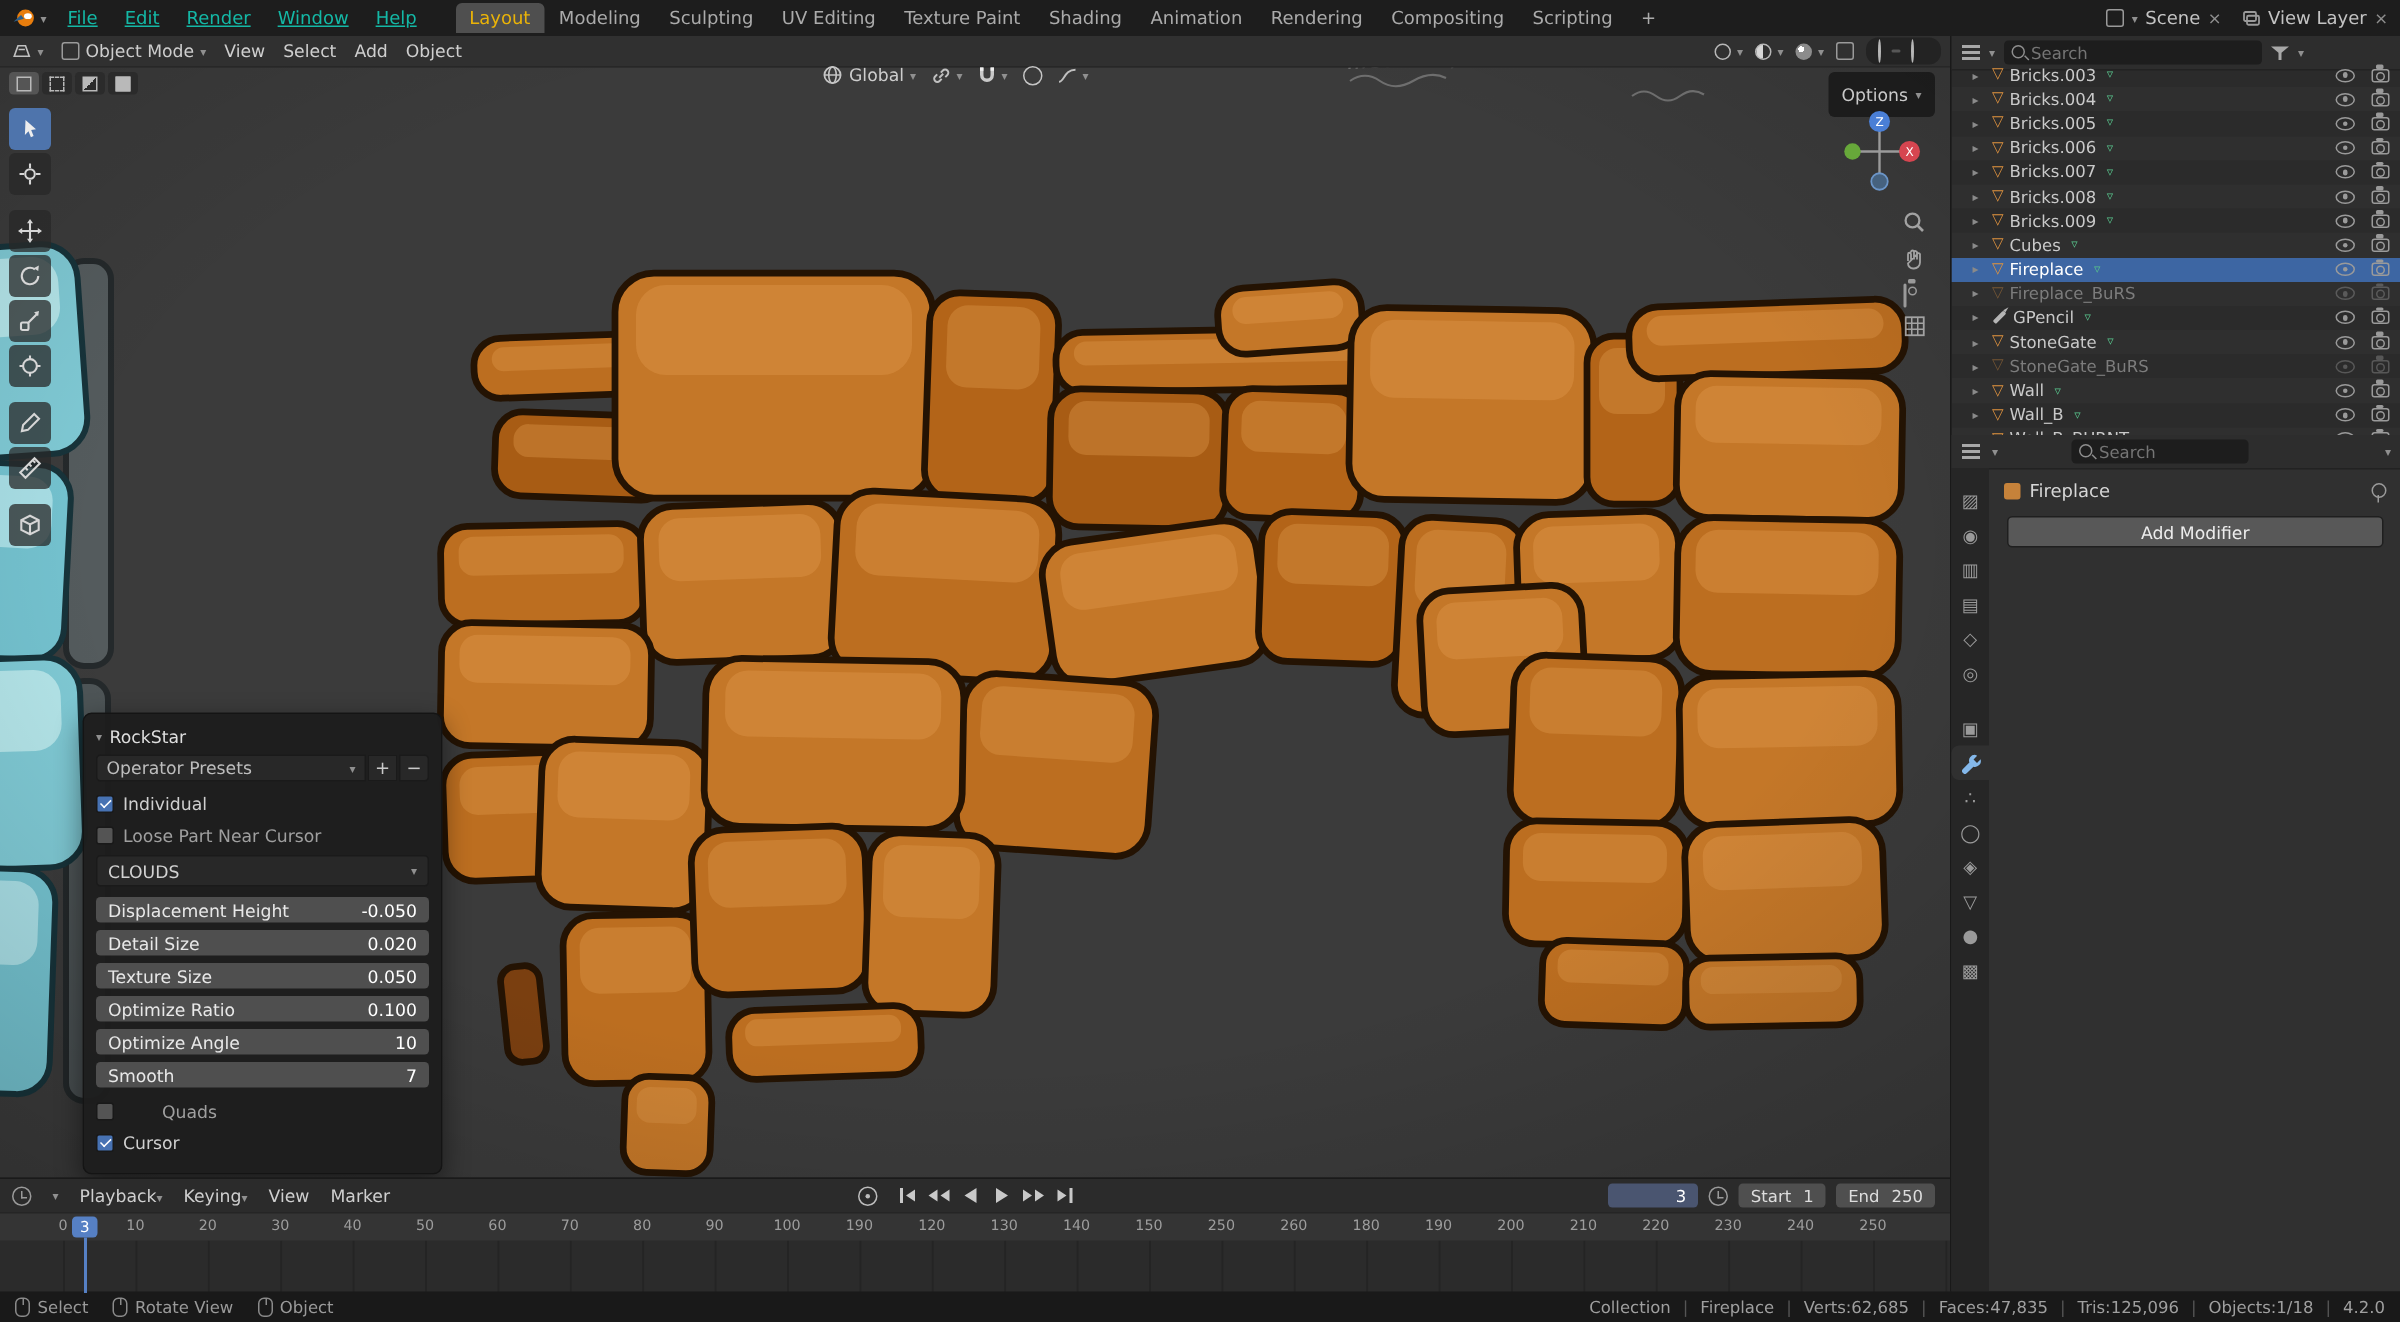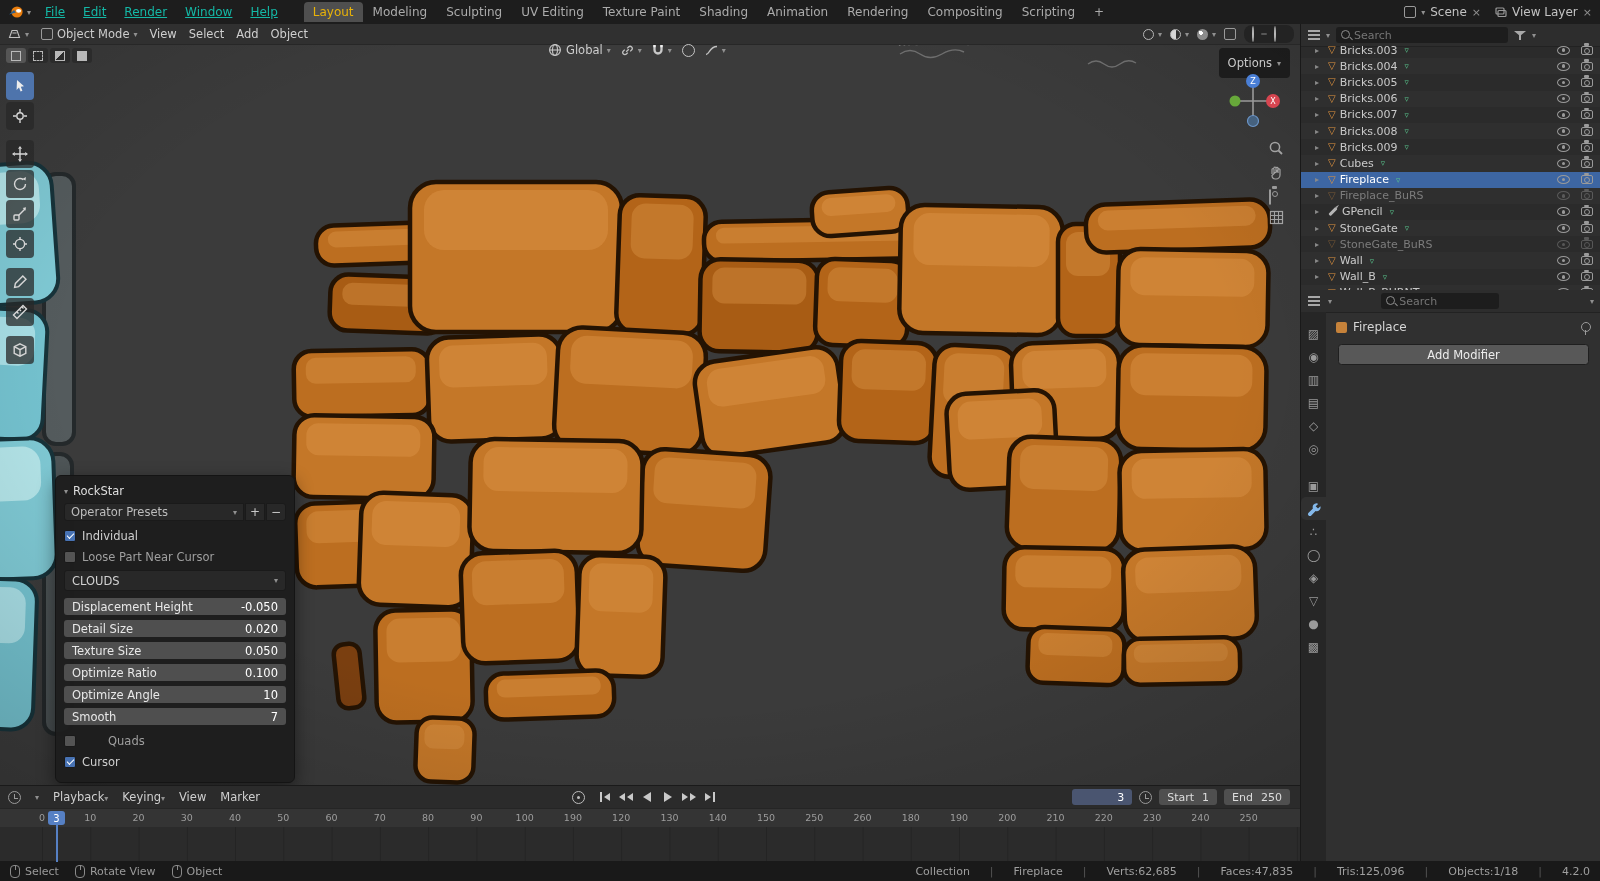--- a/index.html
+++ b/index.html
@@ -142,21 +142,21 @@
   #ticks .tick b{font-weight:normal;display:inline-block;transform:translateX(-50%);}
   #tl-track{height:35px;background:#2b2b2b;background-image:linear-gradient(90deg,#242424 1px,transparent 1px);background-size:48.28px 100%;background-position:42px 0;}
   #playhead-label{position:absolute;left:48px;top:25px;width:17px;height:14px;background:#5680c4;border-radius:3px;color:#fff;font-size:10px;display:flex;align-items:center;justify-content:center;z-index:3;}
   #playhead-line{position:absolute;left:56px;top:39px;width:2px;height:37px;background:#5680c4;z-index:2;}
 
   
   #statusbar{position:absolute;left:0;top:861px;right:0;height:20px;background:#191919;display:flex;align-items:center;padding:0 10px;gap:16px;font-size:11px;color:#9a9a9a;}
   .hint{display:flex;align-items:center;gap:5px;}
   .i-mouse{width:8px;height:11px;border:1.2px solid #8a8a8a;border-radius:4px;position:relative;flex:none;}
   .i-mouse::after{content:"";position:absolute;left:50%;top:0;width:0;height:4px;border-left:1.2px solid #8a8a8a;}
-  #sb-stats{margin-left:auto;display:flex;align-items:center;gap:20px;color:#9f9f9f;}
+  #sb-stats{margin-left:auto;display:flex;align-items:center;gap:8px;color:#9f9f9f;}
   #sb-stats .sep{color:#555;}
   svg text{font-family:"DejaVu Sans",sans-serif;}
 </style>
 </head>
 <body>
 
 <div id="app">
 
   <header id="topbar">
     <div class="logo">

